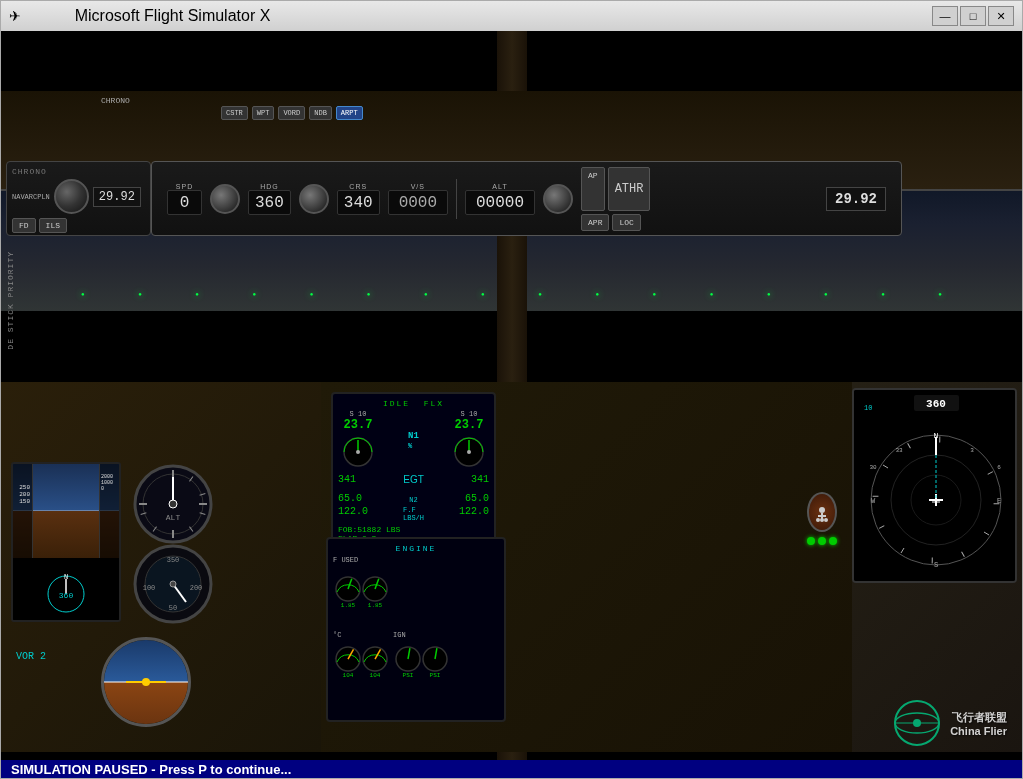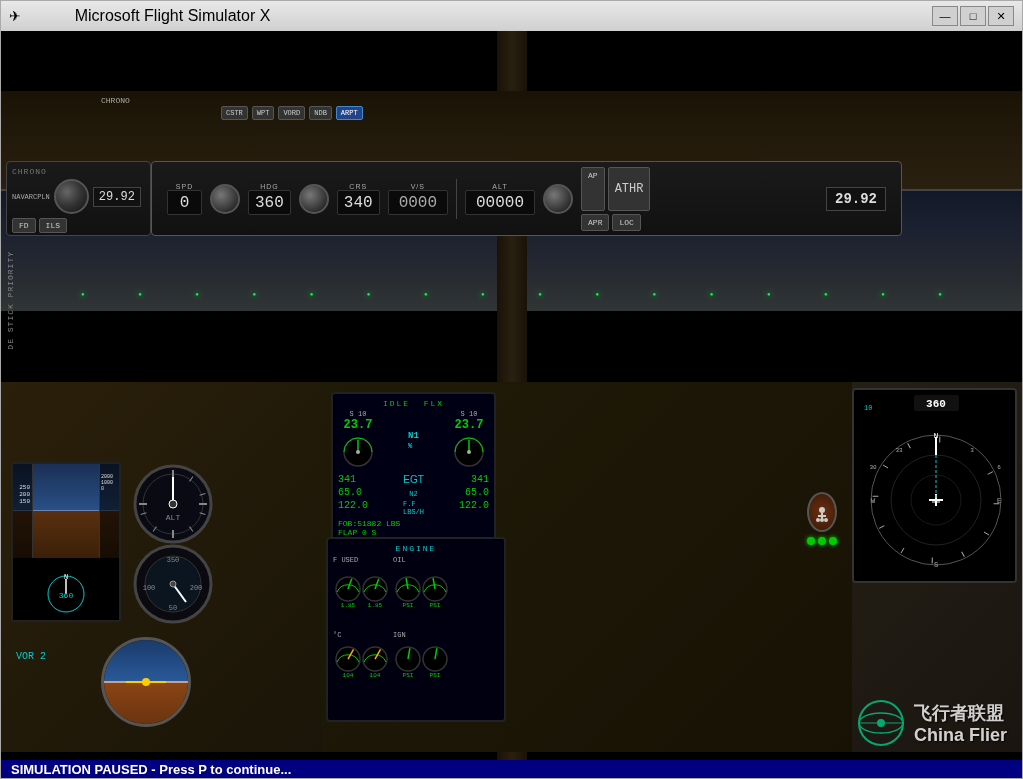--- a/index.html
+++ b/index.html
@@ -100,23 +100,23 @@
       opacity: 0.8;
     }
 
     .watermark-logo {
       width: 50px;
       height: 50px;
     }
 
     .watermark-text {
       color: white;
-      font-size: 18px;
+      font-size: 11px;
       font-weight: bold;
-      text-align: left;
+      text-align: right;
       text-shadow: 1px 1px 2px #000;
     }
 
     
     .status-bar {
       position: absolute;
       bottom: 0;
       left: 0; right: 0;
       height: 18px;
       background: #000080;
@@ -447,21 +447,21 @@
             <div style="color:#00cc00;font-size:12px;font-family:'Courier New',monospace;font-weight:bold;">23.7</div>
             <svg width="40" height="35" viewBox="0 0 40 35">
               <circle cx="20" cy="20" r="14" fill="#000" stroke="#333" stroke-width="1.5"></circle>
               <path d="M 6 20 A 14 14 0 0 1 34 20" fill="none" stroke="#00cc00" stroke-width="1"></path>
               <line x1="20" y1="8" x2="20" y2="20" stroke="#00cc00" stroke-width="1.5"></line>
               <circle cx="20" cy="20" r="2" fill="#aaa"></circle>
             </svg>
           </div>
         </div>
 
-        <div style="display:flex;justify-content:space-between;margin-bottom:2px;">
+        <div style="display:flex;justify-content:space-between;margin-bottom:8px;">
           <div style="color:#00cc00;font-size:10px;font-family:'Courier New',monospace;">341</div>
           <div style="color:#00cccc;font-size:10px;font-family:Liberation Sans, sans-serif;align-self:flex-end;">EGT</div>
           <div style="color:#00cc00;font-size:10px;font-family:'Courier New',monospace;">341</div>
         </div>
 
         <div style="display:flex;justify-content:space-between;margin-bottom:2px;">
           <div style="color:#00cc00;font-size:10px;font-family:'Courier New',monospace;">65.0</div>
           <div style="color:#00cccc;font-size:7px;font-family:'Courier New',monospace;align-self:flex-end;">N2</div>
           <div style="color:#00cc00;font-size:10px;font-family:'Courier New',monospace;">65.0</div>
         </div>
@@ -488,33 +488,20 @@
 
               <circle cx="15" cy="25" r="12" fill="#000" stroke="#333" stroke-width="1.5"></circle>
               <path d="M 4 28 A 12 12 0 0 1 26 28" fill="none" stroke="#00cc00" stroke-width="1"></path>
               <line x1="15" y1="14" x2="15" y2="25" stroke="#00cc00" stroke-width="1.5" transform="rotate(20,15,25)"></line>
               <text x="15" y="43" text-anchor="middle" font-size="6" fill="#00cc00" font-family="Courier New">1.85</text>
 
               <circle cx="42" cy="25" r="12" fill="#000" stroke="#333" stroke-width="1.5"></circle>
               <path d="M 31 28 A 12 12 0 0 1 53 28" fill="none" stroke="#00cc00" stroke-width="1"></path>
               <line x1="42" y1="14" x2="42" y2="25" stroke="#00cc00" stroke-width="1.5" transform="rotate(20,42,25)"></line>
               <text x="42" y="43" text-anchor="middle" font-size="6" fill="#00cc00" font-family="Courier New">1.85</text>
-            </svg>
-          </div>
-          <div>
-            <div style="color:#aaa;font-size:7px;font-family:'Courier New',monospace;">OIL</div>
-            <svg width="55" height="60" viewBox="0 0 55 60">
-              <circle cx="15" cy="25" r="12" fill="#000" stroke="#333" stroke-width="1.5"></circle>
-              <path d="M 4 28 A 12 12 0 0 1 26 28" fill="none" stroke="#00cc00" stroke-width="1"></path>
-              <line x1="15" y1="25" x2="15" y2="14" stroke="#00cc00" stroke-width="1.5" transform="rotate(-10,15,25)"></line>
-              <text x="15" y="43" text-anchor="middle" font-size="6" fill="#00cc00" font-family="Courier New">PSI</text>
-              <circle cx="42" cy="25" r="12" fill="#000" stroke="#333" stroke-width="1.5"></circle>
-              <path d="M 31 28 A 12 12 0 0 1 53 28" fill="none" stroke="#00cc00" stroke-width="1"></path>
-              <line x1="42" y1="25" x2="42" y2="14" stroke="#00cc00" stroke-width="1.5" transform="rotate(-10,42,25)"></line>
-              <text x="42" y="43" text-anchor="middle" font-size="6" fill="#00cc00" font-family="Courier New">PSI</text>
             </svg>
           </div>
         </div>
 
         <div style="display:flex;gap:5px;margin-top:3px;">
           <div>
             <div style="color:#aaa;font-size:7px;font-family:'Courier New',monospace;">°C</div>
             <svg width="55" height="50" viewBox="0 0 55 50">
               <circle cx="15" cy="20" r="12" fill="#000" stroke="#333" stroke-width="1.5"></circle>
               <path d="M 4 23 A 12 12 0 0 1 26 23" fill="none" stroke="#00cc00" stroke-width="1"></path>

